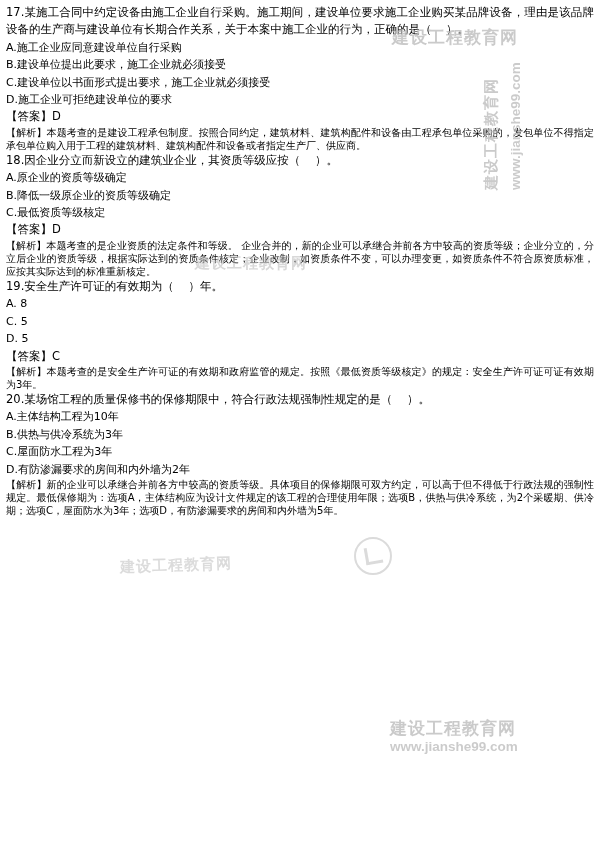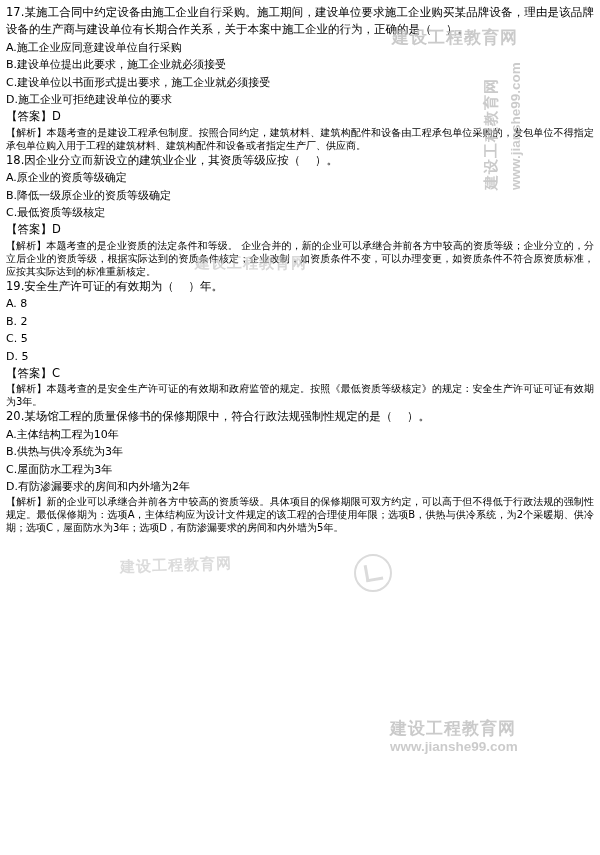--- a/index.html
+++ b/index.html
@@ -120,21 +120,20 @@
     <div class="opt">A.原企业的资质等级确定</div>
     <div class="opt">B.降低一级原企业的资质等级确定</div>
     <div class="opt">C.最低资质等级核定</div>
     <div class="ans"><span>【答案】</span><span>D</span></div>
     <div class="exp"><span>【解析】</span><span>本题考查的是企业资质的法定条件和等级。 企业合并的，新的企业可以承继合并前各方中较高的资质等级；企业分立的，分立后企业的资质等级，根据实际达到的资质条件核定；企业改制，如资质条件不变，可以办理变更，如资质条件不符合原资质标准，应按其实际达到的标准重新核定。</span></div>
   </div>
 
   <div class="q-block">
     <div class="stem">19.安全生产许可证的有效期为（    ）年。</div>
     <div class="opt">A. 8</div>
-    <div class="opt">B. 2</div>
     <div class="opt">C. 5</div>
     <div class="opt">D. 5</div>
     <div class="ans"><span>【答案】</span><span>C</span></div>
     <div class="exp"><span>【解析】</span><span>本题考查的是安全生产许可证的有效期和政府监管的规定。按照《最低资质等级核定》的规定：安全生产许可证可证有效期为3年。</span></div>
   </div>
 
   <div class="q-block">
     <div class="stem">20.某场馆工程的质量保修书的保修期限中，符合行政法规强制性规定的是（    ）。</div>
     <div class="opt">A.主体结构工程为10年</div>
     <div class="opt">B.供热与供冷系统为3年</div>

